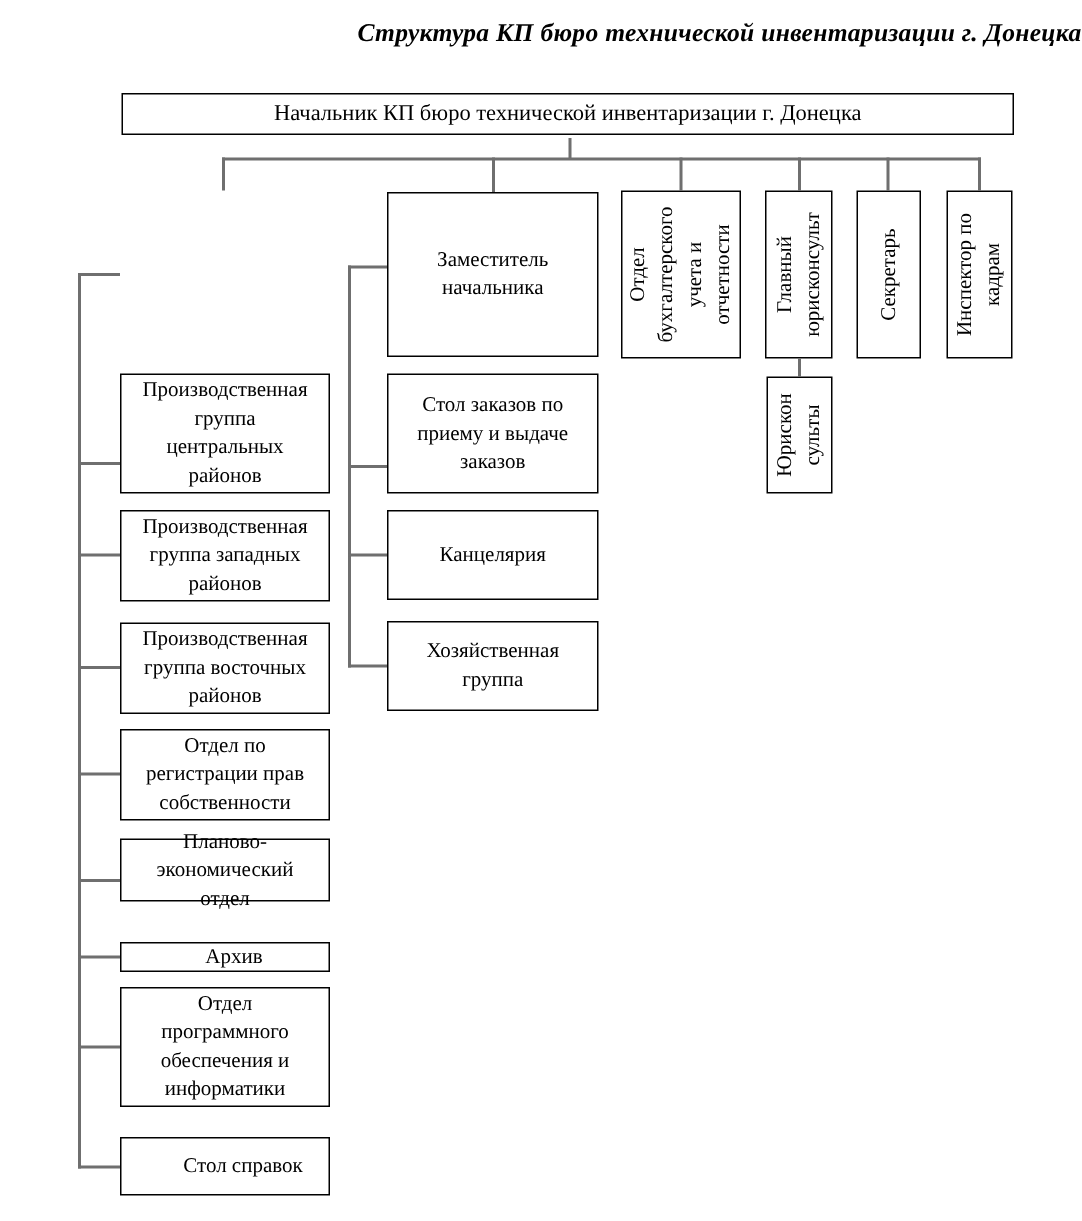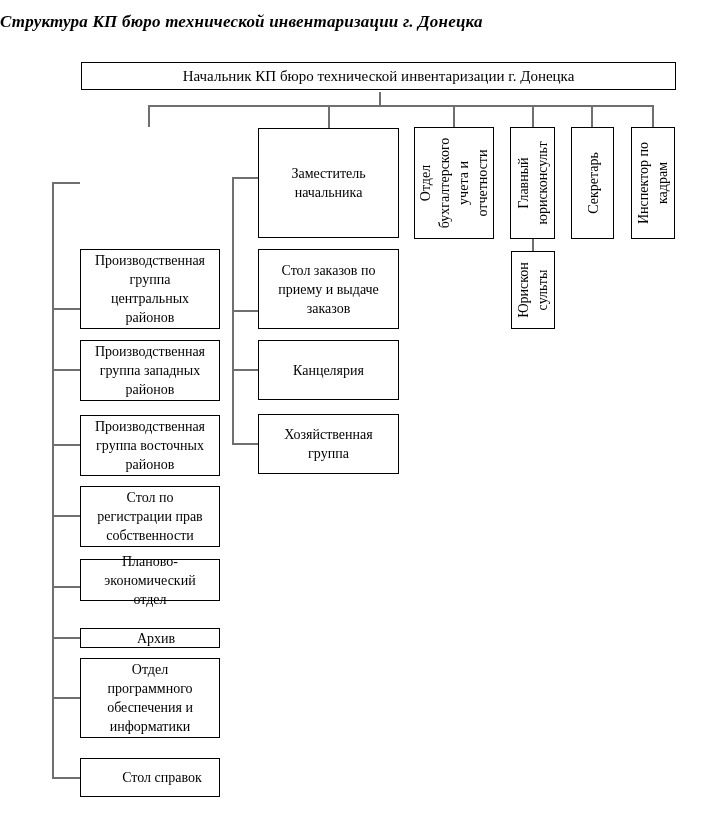--- a/index.html
+++ b/index.html
@@ -4,21 +4,21 @@
 <style>
   * { margin:0; padding:0; box-sizing:border-box; }
   html,body { background:#ffffff; }
   body { font-family:"Liberation Serif","DejaVu Serif",serif; color:#000; }
   .stage {
     position:relative; width:721px; height:814px; background:#fff;
     overflow:hidden;
   }
   .title {
     position:absolute; left:0; top:12px; width:100%;
-    text-align:left; font-size:17px; font-weight:bold; font-style:italic;
+    text-align:right; font-size:17px; font-weight:bold; font-style:italic;
     letter-spacing:0.2px;
   }
   .box {
     position:absolute; border:1px solid #000; background:#fff;
     display:flex; align-items:center; justify-content:center;
     text-align:center; font-size:14px; line-height:19px;
     white-space:pre-line; padding:1px;
   }
   .head-box { font-size:15px; }
   .vbox { padding:0; }
@@ -64,21 +64,21 @@
   <div class="box" style="left:80px; top:249px; width:140px; height:80px;">Производственная
 группа
 центральных
 районов</div>
   <div class="box" style="left:80px; top:340px; width:140px; height:61px;">Производственная
 группа западных
 районов</div>
   <div class="box" style="left:80px; top:415px; width:140px; height:61px;">Производственная
 группа восточных
 районов</div>
-  <div class="box" style="left:80px; top:486px; width:140px; height:61px;">Стол по
+  <div class="box" style="left:80px; top:486px; width:140px; height:61px;">Отдел по
 регистрации прав
 собственности</div>
   <div class="box" style="left:80px; top:559px; width:140px; height:42px;">Планово-
 экономический
 отдел</div>
   <div class="box" style="left:80px; top:628px; width:140px; height:20px;padding-left:13px;">Архив</div>
   <div class="box" style="left:80px; top:658px; width:140px; height:80px;">Отдел
 программного
 обеспечения и
 информатики</div>

